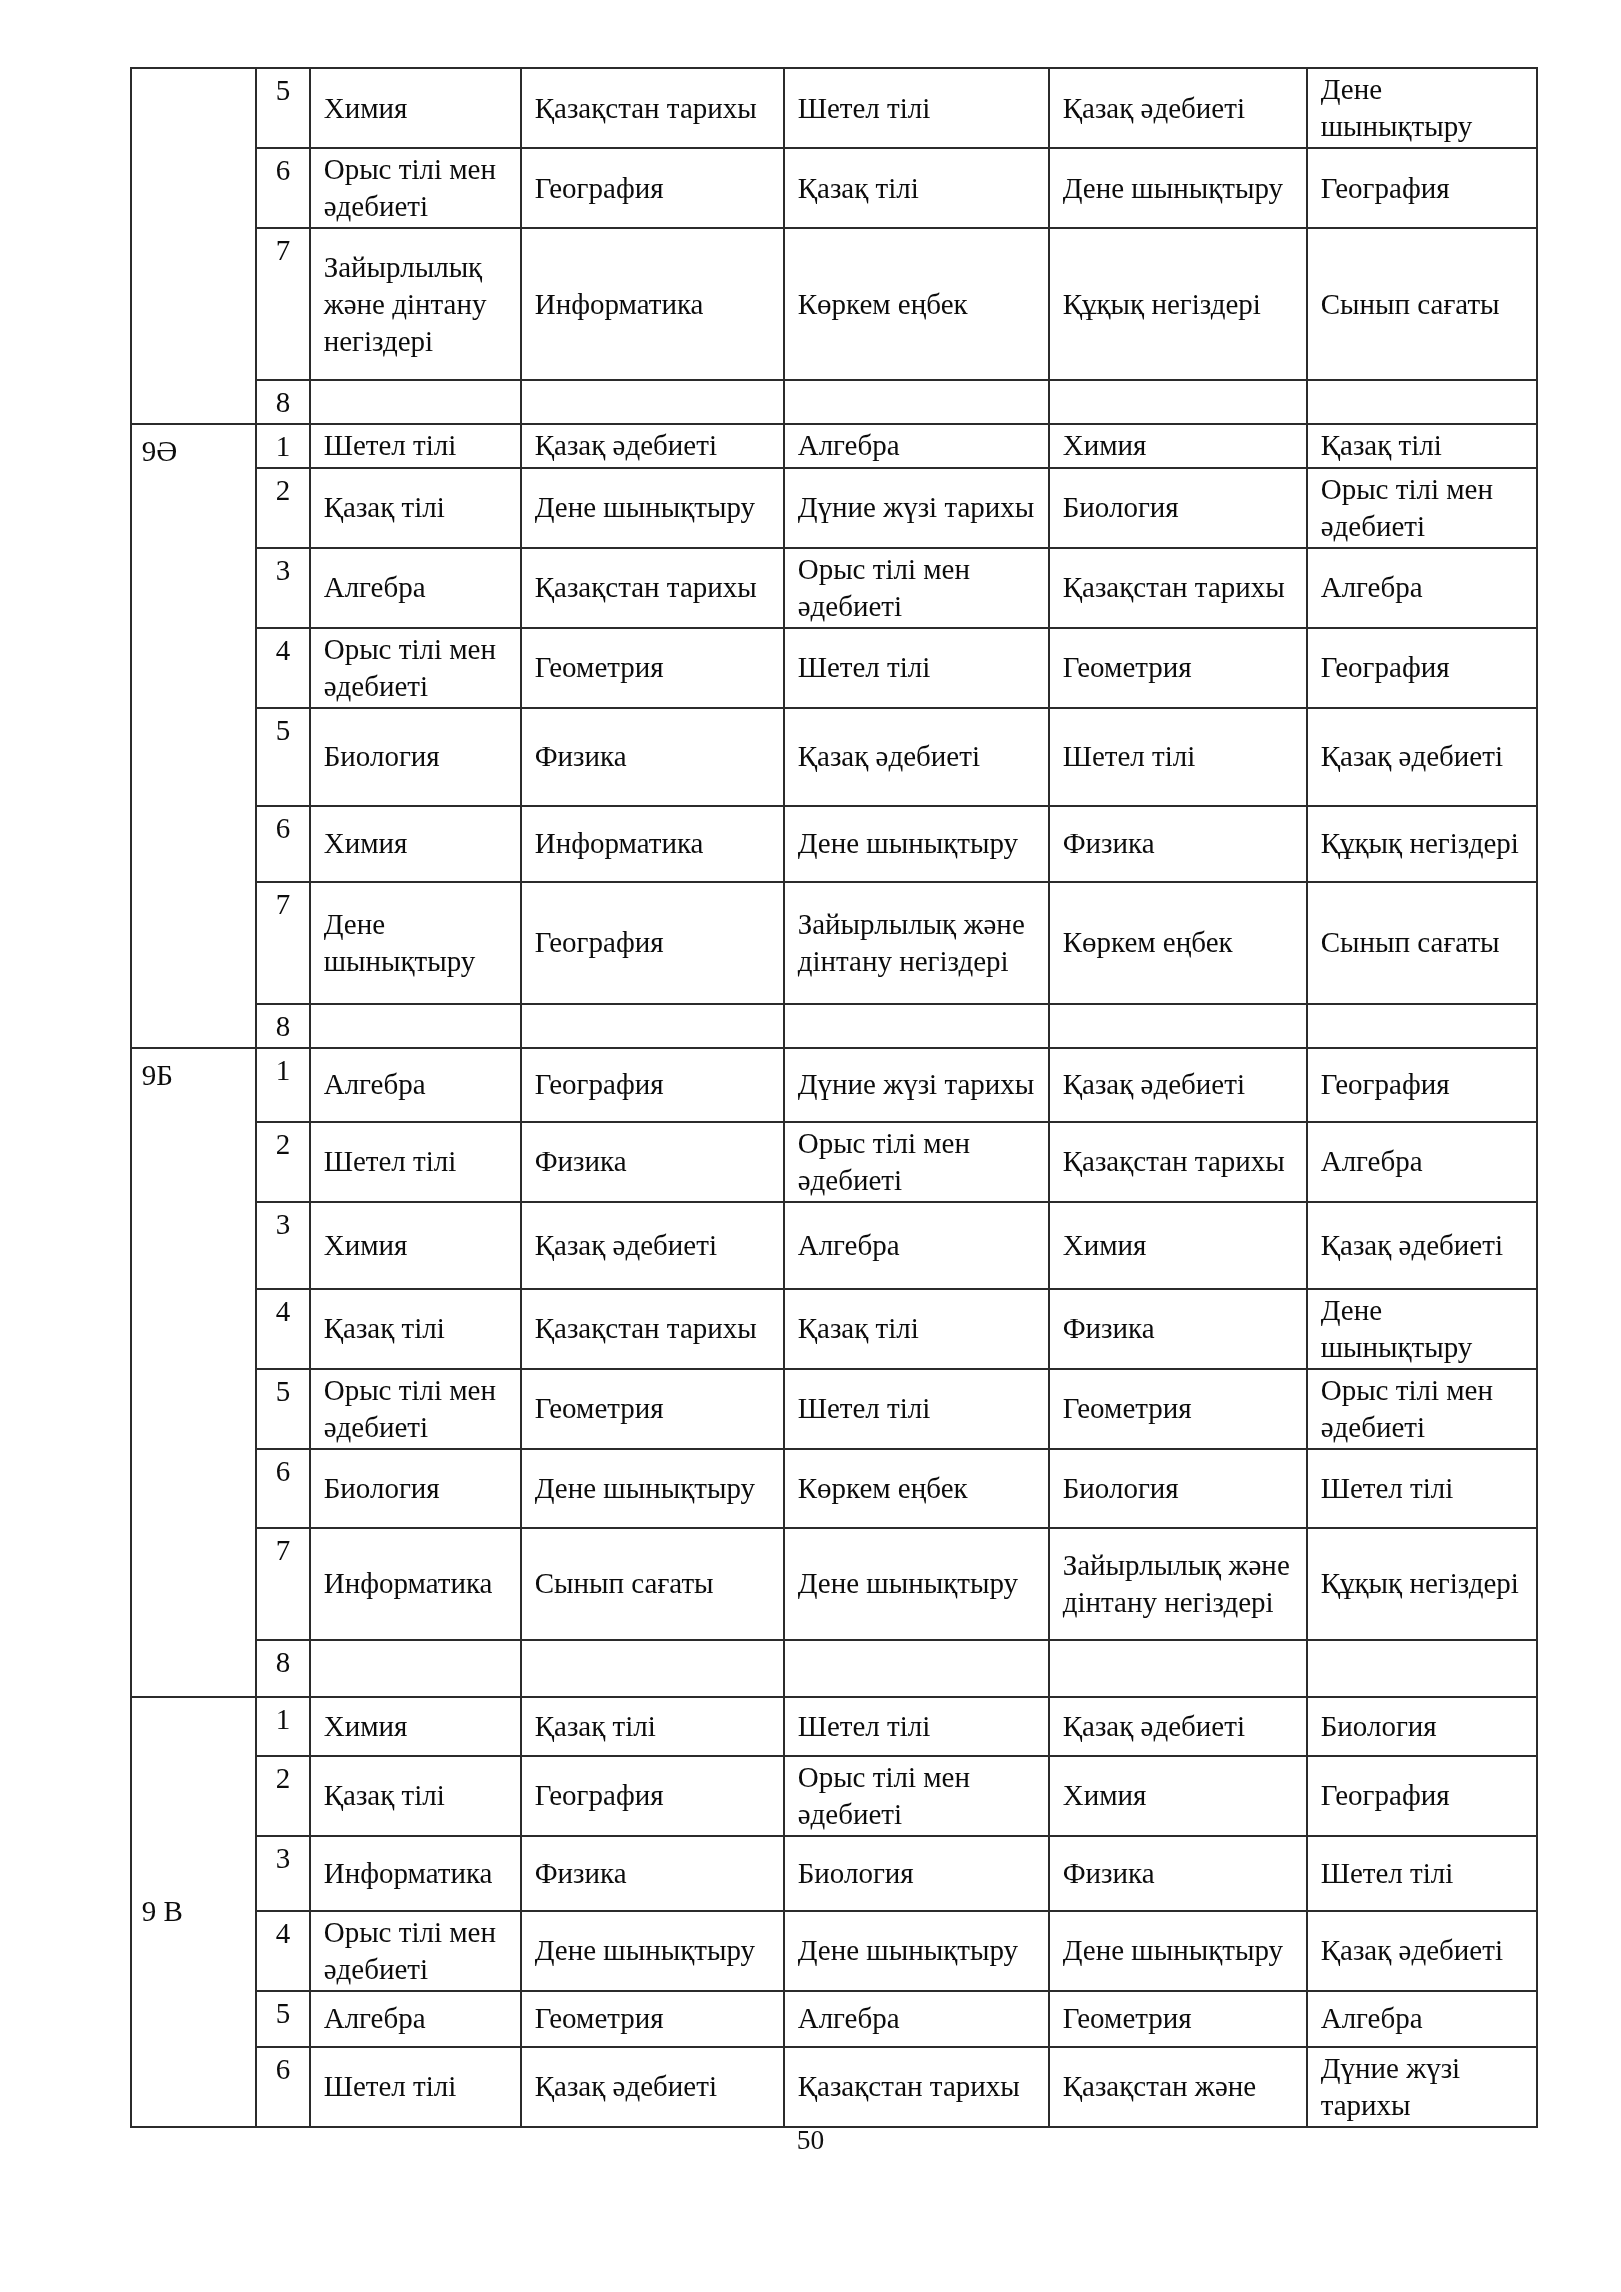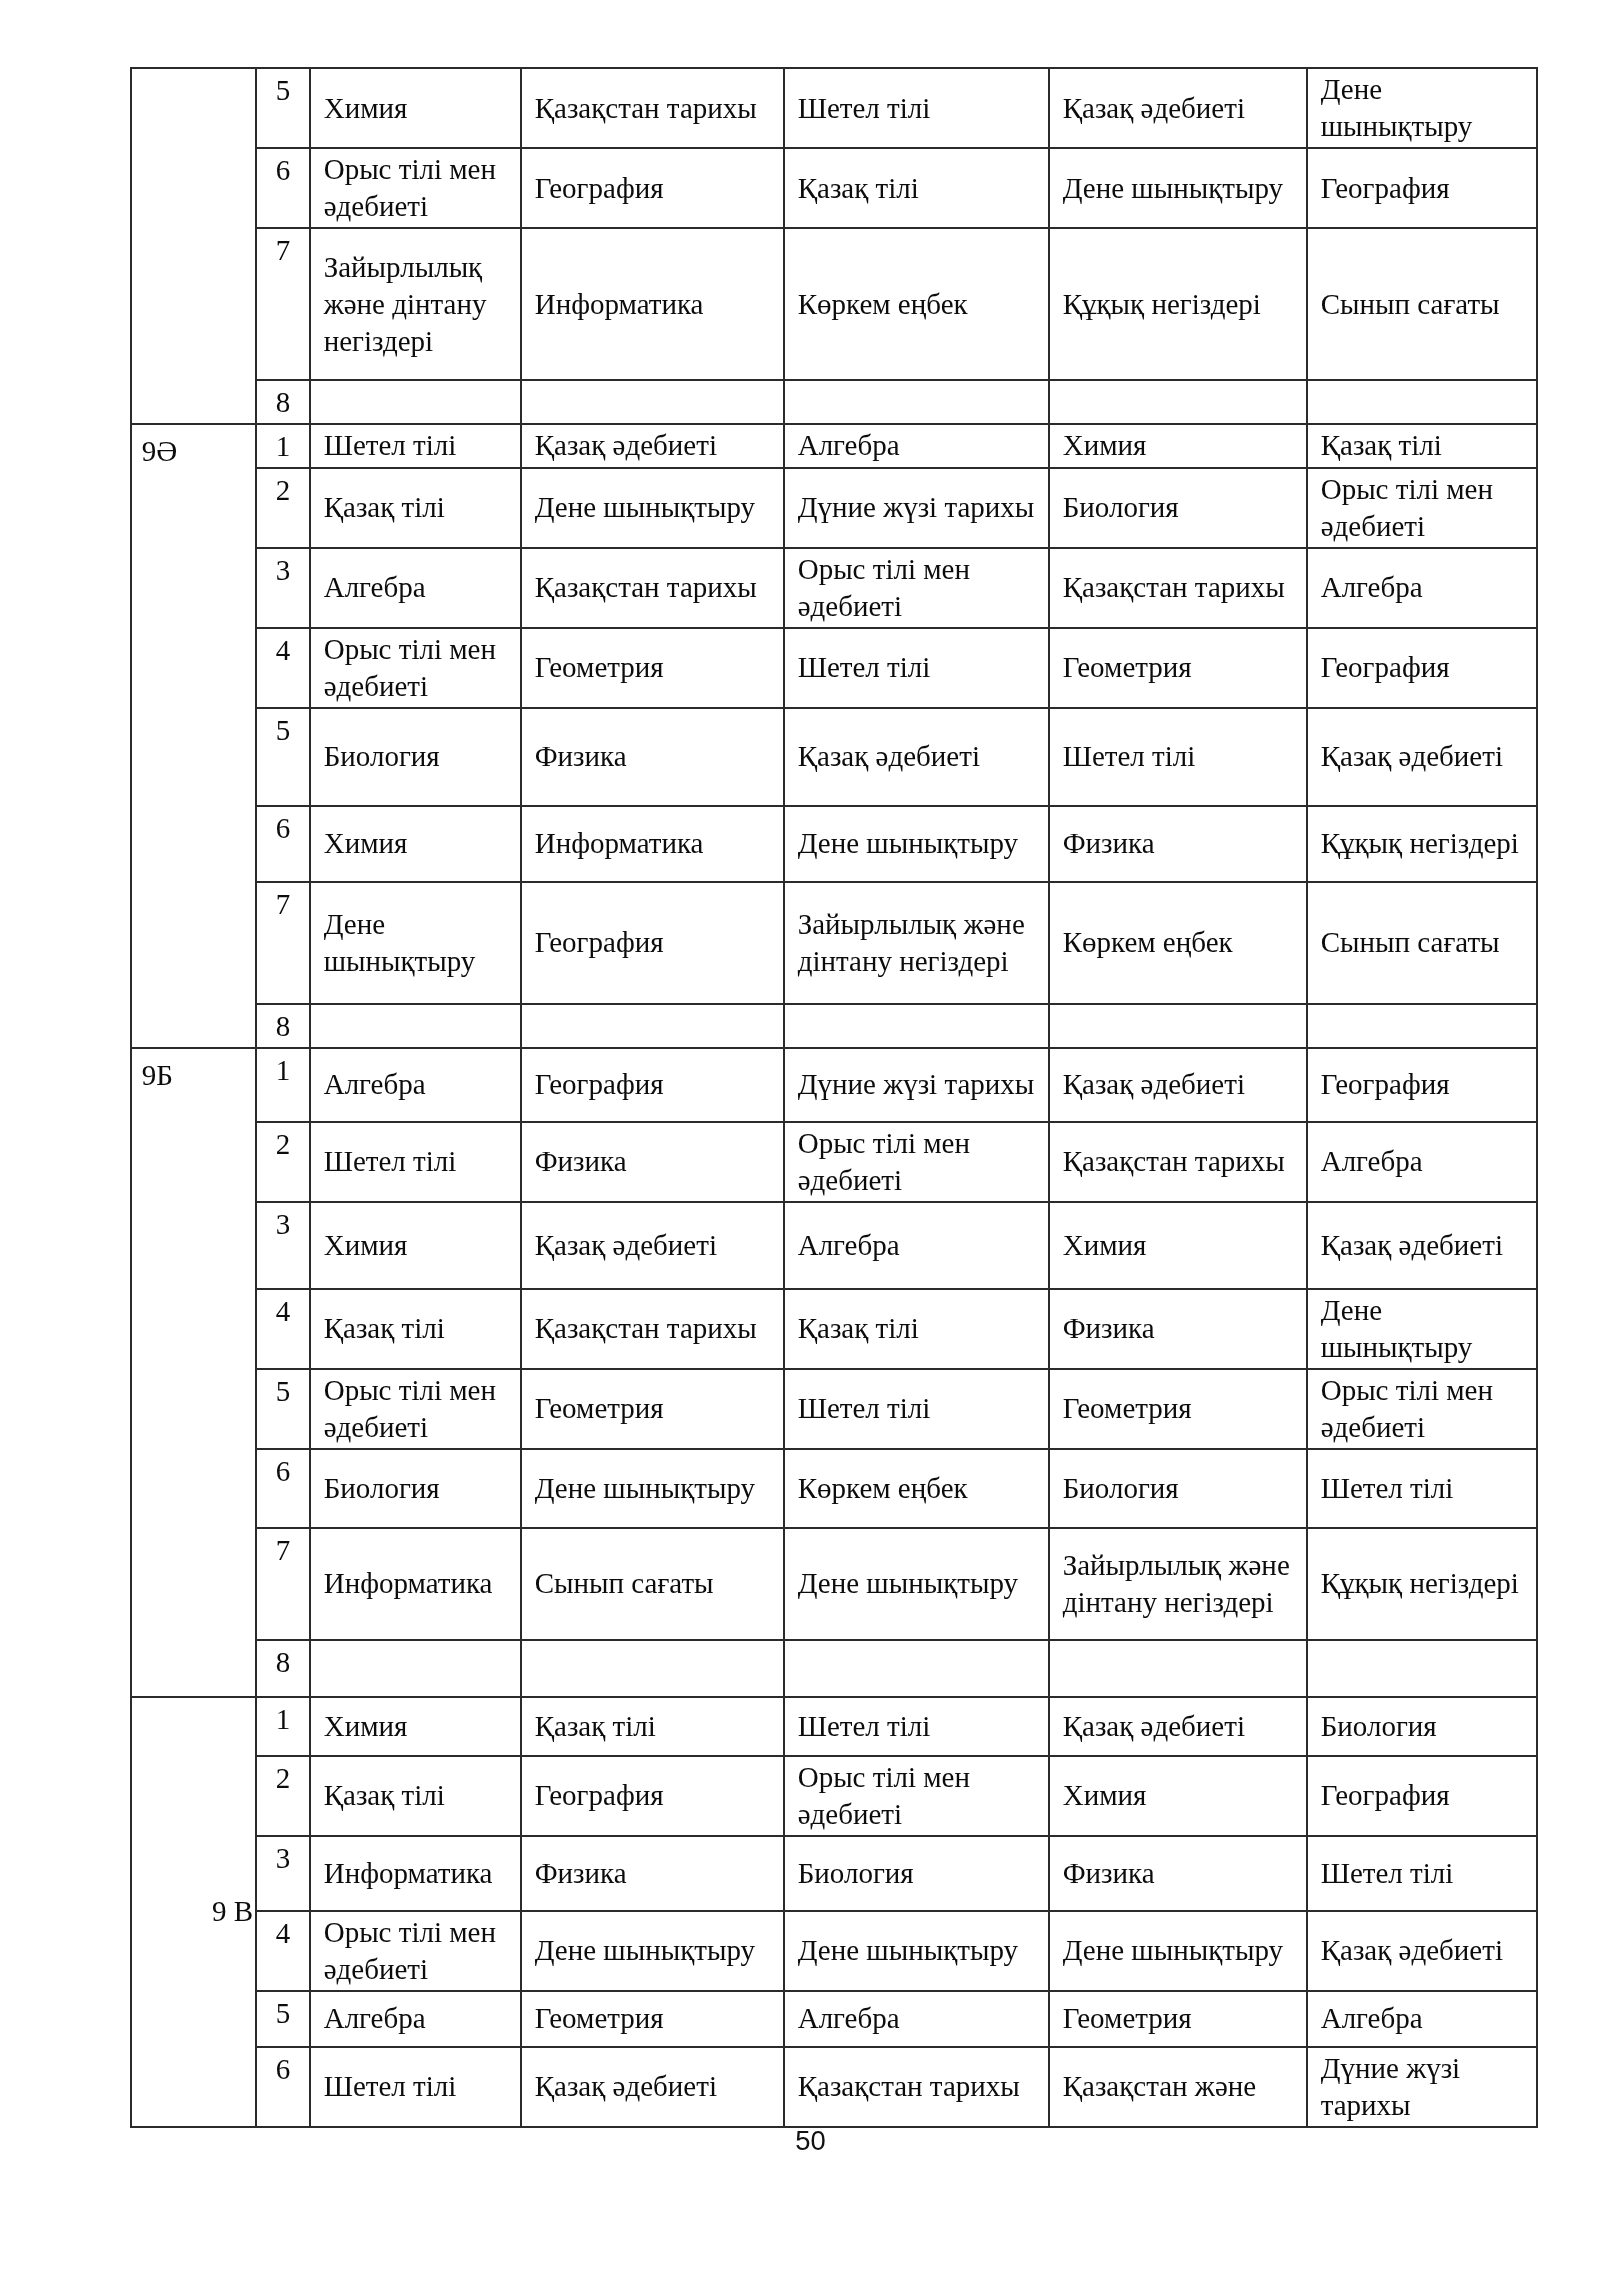--- a/index.html
+++ b/index.html
@@ -33,30 +33,29 @@
     padding: 2.9px 2px 2px 2px;
   }
   td.class-cell {
     vertical-align: top;
     padding: 7.8px 2px 2px 9.8px;
     border-radius: 25px;
   }
   td.class-cell.v-mid {
     vertical-align: middle;
     padding-top: 2px;
-    text-align: right;
   }
   td.section-start { border-top-width: 2.9px; }
 
   .page-number {
     position: absolute;
     left: 0; width: 1621px;
     top: 2125px;
     text-align: center;
-    font-family: Liberation Sans, sans-serif;
+    font-family: Liberation Serif, serif;
     font-size: 27.4px;
     color: #111111;
   }
 </style>
 </head>
 <body>
 
 <div class="sheet">
 
   <table class="timetable">

